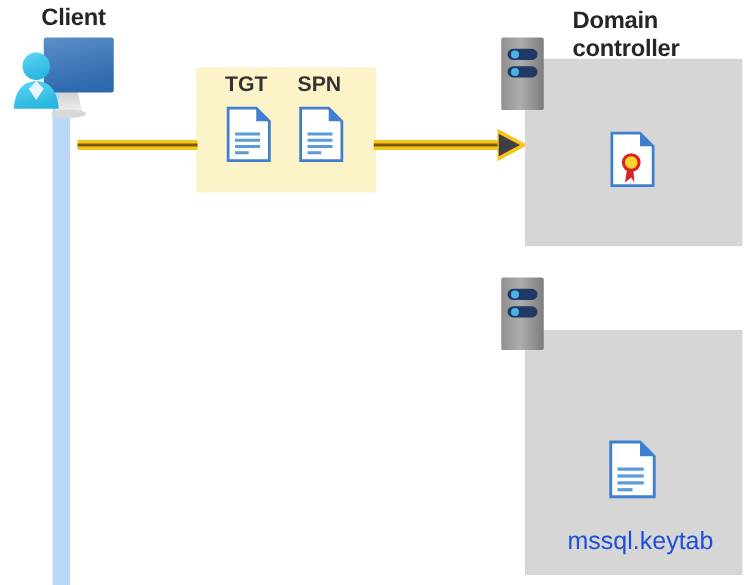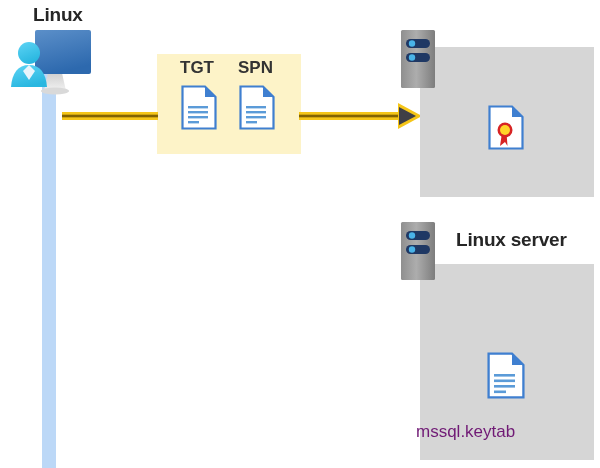--- a/index.html
+++ b/index.html
@@ -46,24 +46,24 @@
   .doc-tag {
     position: absolute;
     font-size: 17px;
     color: #333333;
     font-weight: bold;
   }
   #tgt-label { left: 180px; top: 58px; }
   #spn-label { left: 238px; top: 58px; }
   #keytab-label {
     position: absolute;
-    left: 416px;
+    left: 454px;
     top: 422px;
-    font-size: 17px;
-    color: #701a75;
+    font-size: 20px;
+    color: #1d4ed8;
   }
 
   
   #client-lifeline {
     position: absolute;
     left: 42px;
     top: 70px;
     width: 14px;
     height: 398px;
     background: #bcd8f7;
@@ -154,21 +154,21 @@
   }
   svg { display: block; overflow: visible; }
 </style>
 </head>
 <body>
 
 <div id="canvas">
 
   <div id="client-lifeline"></div>
 
-  <div class="title-bold" id="client-label">Linux</div>
+  <div class="title-bold" id="client-label">Client</div>
 
   <div id="client-icon">
     <svg viewBox="0 0 86 68" width="86" height="68">
       <defs>
         <linearGradient id="monGrad" x1="0" y1="0" x2="0.3" y2="1">
           <stop offset="0" stop-color="#5b8fc9"></stop>
           <stop offset="1" stop-color="#2d69ae"></stop>
         </linearGradient>
         <linearGradient id="standGrad" x1="0" y1="0" x2="0" y2="1">
           <stop offset="0" stop-color="#cfcfcf"></stop>
@@ -244,20 +244,22 @@
         </linearGradient>
       </defs>
       <rect x="0" y="0" width="34" height="58" rx="1.5" fill="url(#rackGradA)"></rect>
       <rect x="5" y="9" width="24" height="9" rx="4.5" fill="#1f3864"></rect>
       <circle cx="11" cy="13.5" r="3.2" fill="#49b3e8"></circle>
       <rect x="5" y="23" width="24" height="9" rx="4.5" fill="#1f3864"></rect>
       <circle cx="11" cy="27.5" r="3.2" fill="#49b3e8"></circle>
     </svg>
   </div>
 
+  <div class="title-bold" id="dc-label">Domain
+controller</div>
 
   <div id="cert-icon">
     <svg viewBox="0 0 36 45" width="36" height="45">
       <path d="M1.5 1.5 H24 L34.5 12 V43.5 H1.5 Z" fill="#ffffff" stroke="#3f7fd0" stroke-width="2.2"></path>
       <path d="M24 1.5 L34.5 12 H24 Z" fill="#3f7fd0"></path>
 
       <path d="M14 28 L12 41 L17 37 L19.5 41 L18.5 28 Z" fill="#d72424"></path>
 
       <circle cx="17" cy="25" r="7.5" fill="#d72424"></circle>
       <circle cx="17" cy="25" r="5" fill="#ffd42a"></circle>
@@ -276,21 +278,20 @@
         </linearGradient>
       </defs>
       <rect x="0" y="0" width="34" height="58" rx="1.5" fill="url(#rackGradB)"></rect>
       <rect x="5" y="9" width="24" height="9" rx="4.5" fill="#1f3864"></rect>
       <circle cx="11" cy="13.5" r="3.2" fill="#49b3e8"></circle>
       <rect x="5" y="23" width="24" height="9" rx="4.5" fill="#1f3864"></rect>
       <circle cx="11" cy="27.5" r="3.2" fill="#49b3e8"></circle>
     </svg>
   </div>
 
-  <div class="title-bold" id="linux-label">Linux server</div>
 
 
   <div id="keytab-icon">
     <svg viewBox="0 0 38 47" width="38" height="47">
       <path d="M1.6 1.6 H25 L36.4 13 V45.4 H1.6 Z" fill="#ffffff" stroke="#3f7fd0" stroke-width="2.3"></path>
       <path d="M25 1.6 L36.4 13 H25 Z" fill="#3f7fd0"></path>
       <g fill="#5b9bd8">
         <rect x="7" y="22" width="21" height="2.6"></rect>
         <rect x="7" y="27.5" width="21" height="2.6"></rect>
         <rect x="7" y="33" width="21" height="2.6"></rect>

